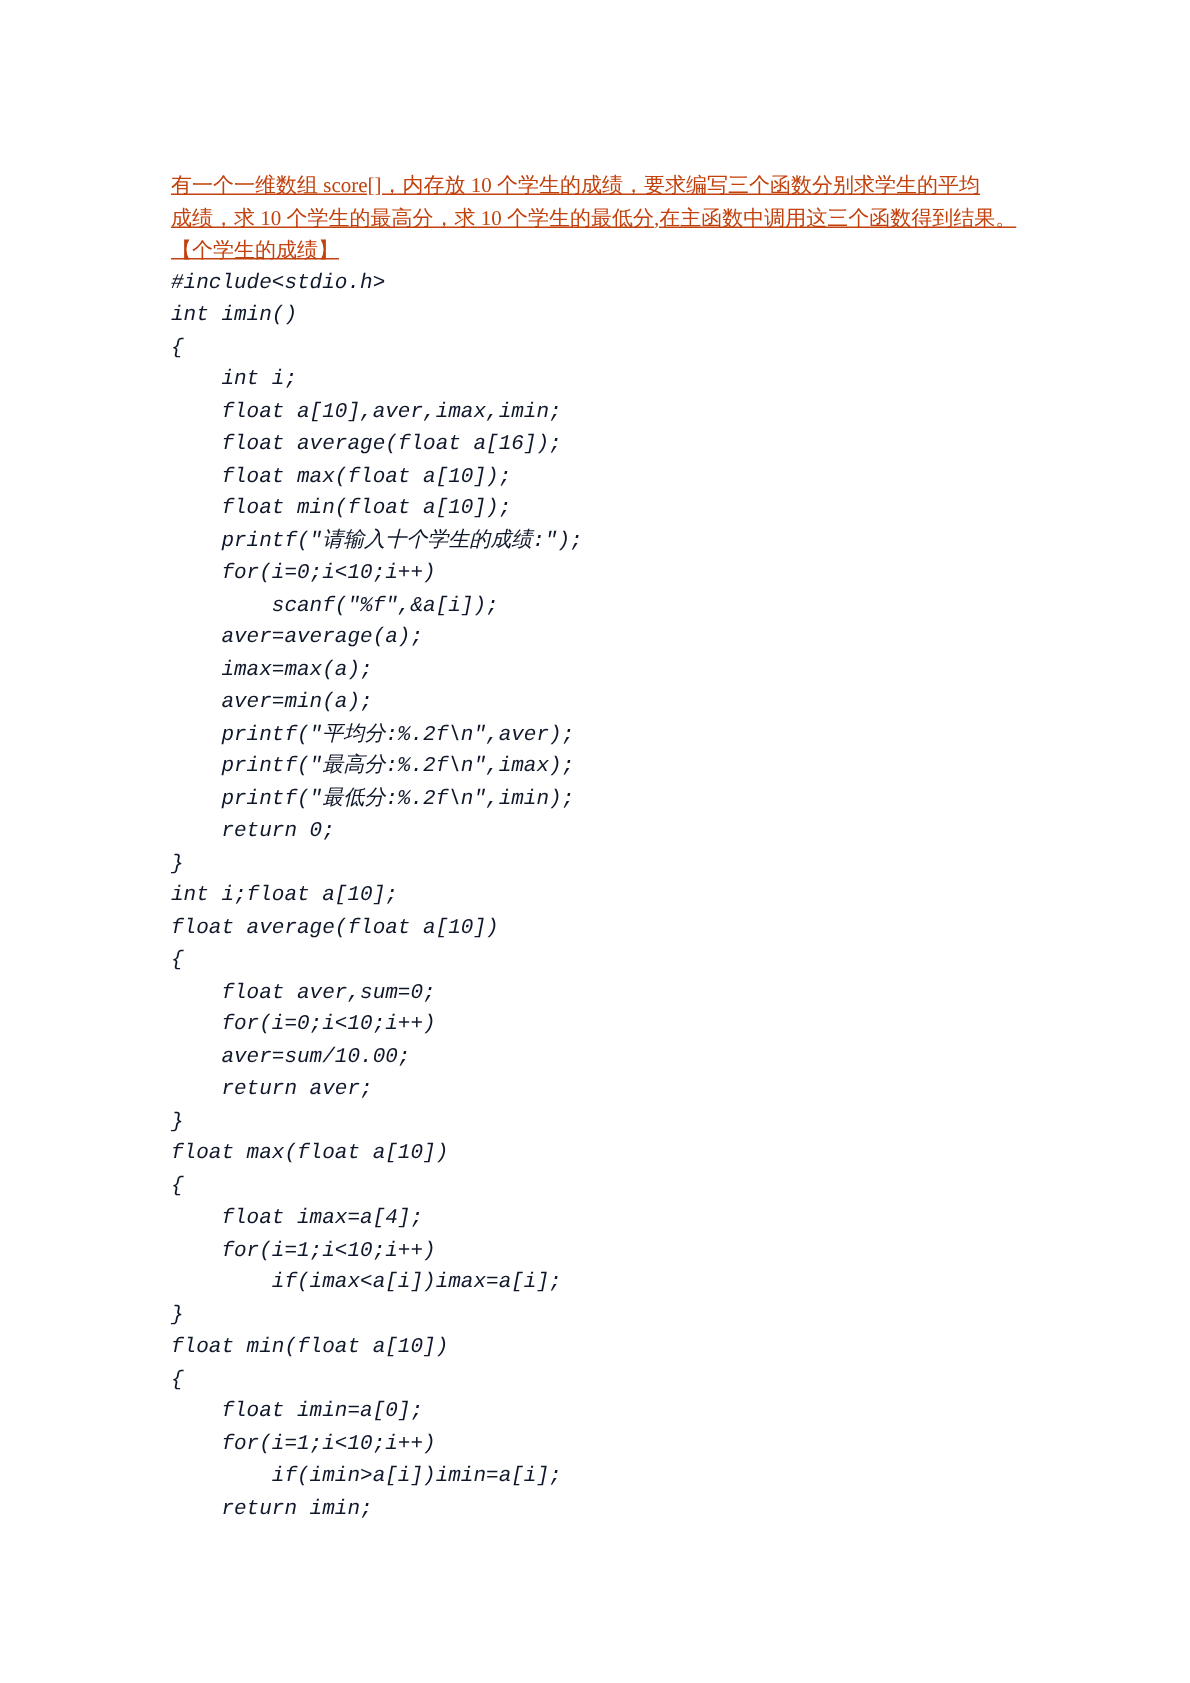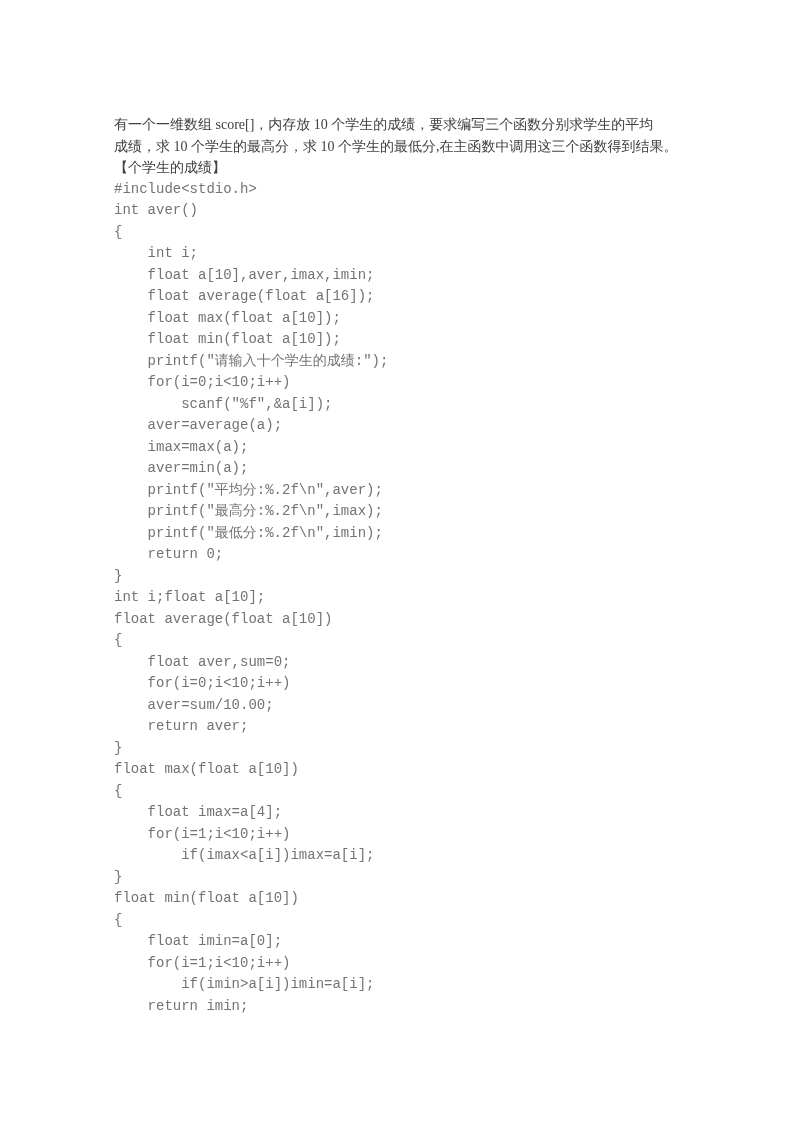--- a/index.html
+++ b/index.html
@@ -9,43 +9,45 @@
       width: 793px;
       height: 1122px;
       font-family: "SimSun", "宋体", serif;
     }
     .page {
       padding: 114px 90px 0 114px;
     }
     .paragraph {
       font-size: 14px;
       line-height: 21.5px;
-      color: #404040;
+      color: #c2410c;
       margin: 0;
       white-space: normal;
+      text-decoration: underline;
     }
     .code-line {
       font-family: "NSimSun", "SimSun", "宋体", "Courier New", monospace;
       font-size: 14px;
       line-height: 21.5px;
-      color: #737373;
+      color: #0f172a;
       margin: 0;
       white-space: pre;
+      font-style: italic;
     }
   </style>
 </head>
 <body>
 
 <div class="page">
   <p class="paragraph">有一个一维数组 score[]，内存放 10 个学生的成绩，要求编写三个函数分别求学生的平均</p>
   <p class="paragraph">成绩，求 10 个学生的最高分，求 10 个学生的最低分,在主函数中调用这三个函数得到结果。</p>
   <p class="paragraph">【个学生的成绩】</p>
   <div id="code-container">
       <p class="code-line">#include&lt;stdio.h&gt;</p>
-      <p class="code-line">int aver()</p>
+      <p class="code-line">int imin()</p>
       <p class="code-line">{</p>
       <p class="code-line">    int i;</p>
       <p class="code-line">    float a[10],aver,imax,imin;</p>
       <p class="code-line">    float average(float a[16]);</p>
       <p class="code-line">    float max(float a[10]);</p>
       <p class="code-line">    float min(float a[10]);</p>
       <p class="code-line">    printf("请输入十个学生的成绩:");</p>
       <p class="code-line">    for(i=0;i&lt;10;i++)</p>
       <p class="code-line">        scanf("%f",&amp;a[i]);</p>
       <p class="code-line">    aver=average(a);</p>

